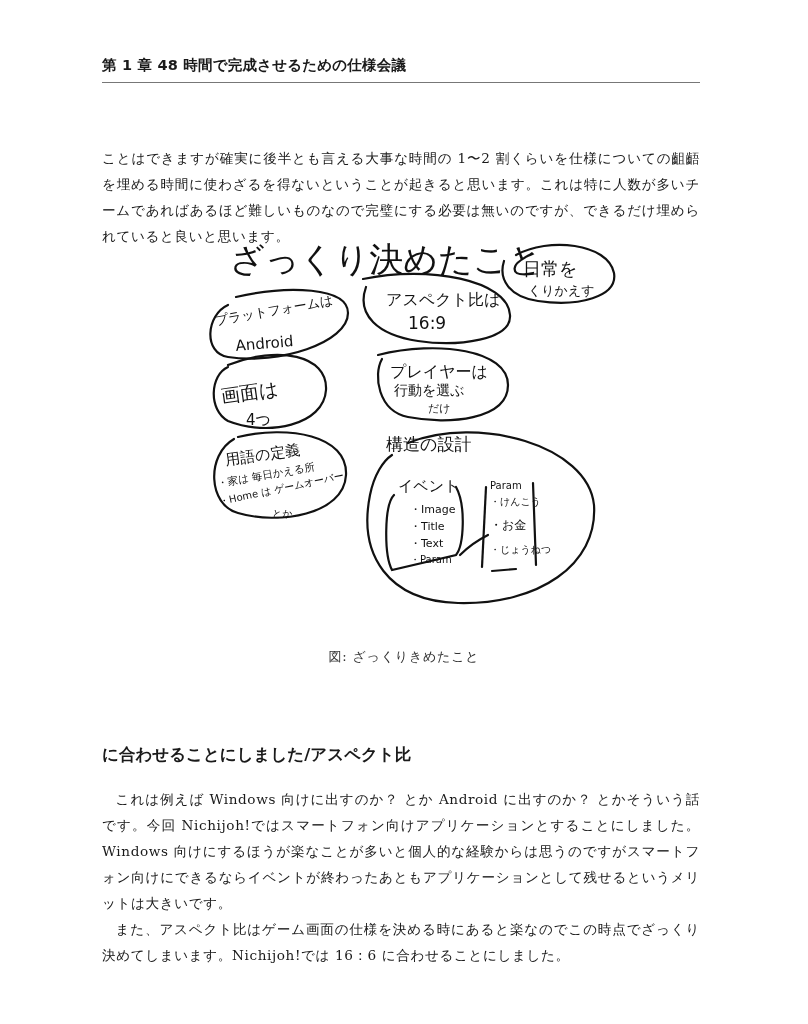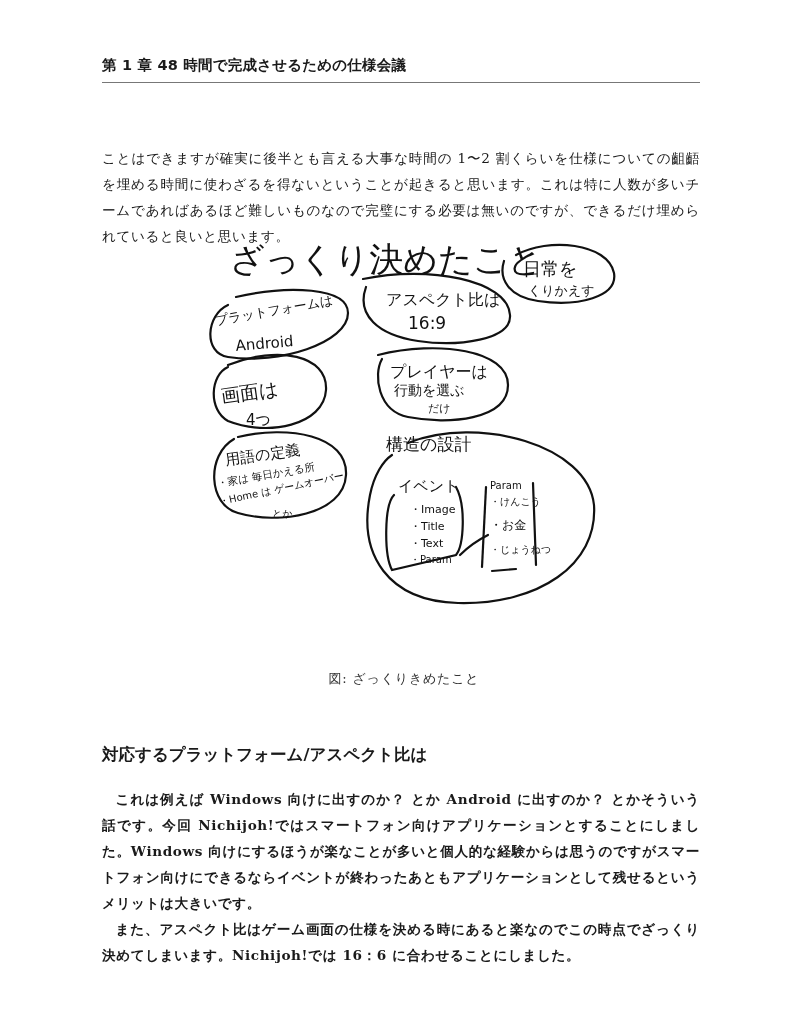--- a/index.html
+++ b/index.html
@@ -7,26 +7,26 @@
   .running-header {
     position:absolute; left:102px; top:56px; width:598px;
     font-family:"DejaVu Sans", sans-serif; font-weight:bold; font-size:14.5px;
     letter-spacing:0.2px; padding-bottom:7px; border-bottom:1px solid #777;
   }
   .para {
     position:absolute; left:102px; width:598px;
     font-family:"DejaVu Serif", serif; font-size:13.6px; line-height:26px;
     text-align:justify; letter-spacing:0.6px;
   }
-  .para.indent { text-indent:1em;font-weight:bold; }
+  .para.indent { text-indent:1em; }
   .figure { position:absolute; left:198px; top:225px; width:430px; height:400px; }
   .figure svg { width:100%; height:100%; }
   .hand { font-family:"DejaVu Sans", sans-serif; fill:#111; }
   .caption {
-    position:absolute; left:0; width:808px; top:670px; text-align:center;
+    position:absolute; left:0; width:808px; top:648px; text-align:center;
     font-family:"DejaVu Serif", serif; font-size:13px; color:#333; letter-spacing:0.8px;
   }
   .section-title {
     position:absolute; left:102px; top:744px;
     font-family:"DejaVu Sans", sans-serif; font-weight:bold; font-size:16.5px;
   }
 </style>
 </head>
 <body>
 
@@ -94,16 +94,16 @@
       <text class="hand" x="292" y="264" font-size="10" stroke="none">Param</text>
       <text class="hand" x="292" y="280" font-size="10" stroke="none">・けんこう</text>
       <text class="hand" x="292" y="304" font-size="12" stroke="none">・お金</text>
       <text class="hand" x="292" y="328" font-size="10" stroke="none">・じょうねつ</text>
     </g>
   </svg>
 </div>
 
 <div class="caption">図: ざっくりきめたこと</div>
 
-<div class="section-title">対応するプラットフォーム/アスペクト比は</div>
+<div class="section-title">に合わせることにしました/アスペクト比</div>
 
 <div class="para indent" style="top:786px;">これは例えば Windows 向けに出すのか？ とか Android に出すのか？ とかそういう話です。今回 Nichijoh!ではスマートフォン向けアプリケーションとすることにしました。Windows 向けにするほうが楽なことが多いと個人的な経験からは思うのですがスマートフォン向けにできるならイベントが終わったあともアプリケーションとして残せるというメリットは大きいです。</div>
 <div class="para indent" style="top:916px;">また、アスペクト比はゲーム画面の仕様を決める時にあると楽なのでこの時点でざっくり決めてしまいます。Nichijoh!では 16：6 に合わせることにしました。</div>
 
 </body></html>

